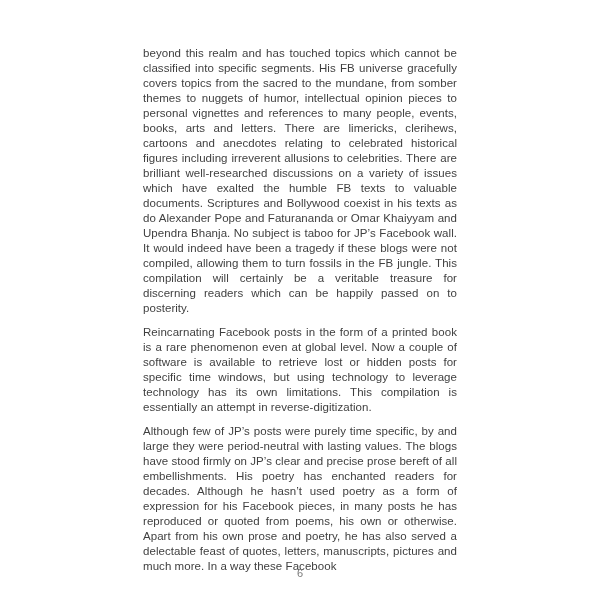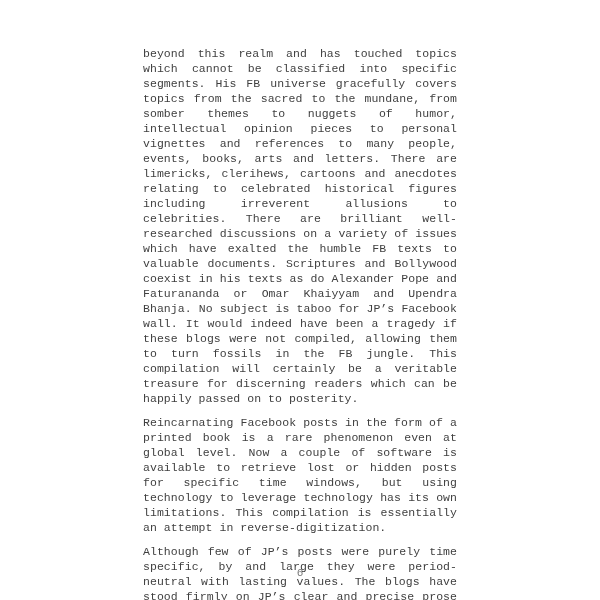--- a/index.html
+++ b/index.html
@@ -6,21 +6,21 @@
       margin: 0;
       padding: 0;
       background: #ffffff;
     }
     .book-page {
       position: relative;
       width: 600px;
       height: 600px;
       background: #ffffff;
       overflow: hidden;
-      font-family: Liberation Mono, monospace;
+      font-family: Liberation Sans, sans-serif;
     }
     .text-block {
       position: absolute;
       left: 143px;
       top: 46px;
       width: 314px;
       font-size: 11.5px;
       line-height: 15px;
       text-align: justify;
       color: #3f3f3f;

